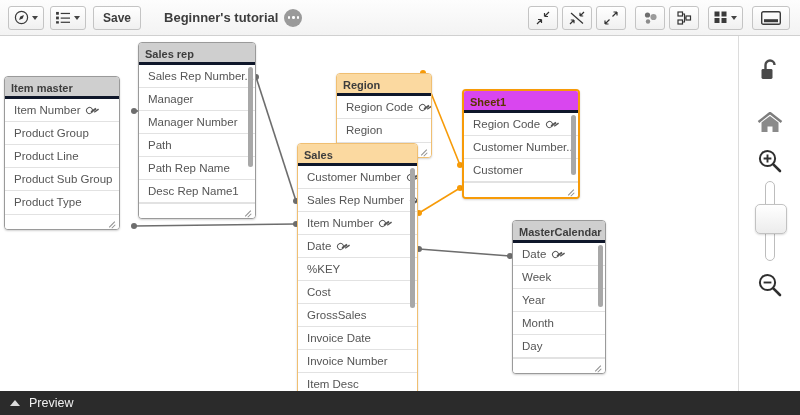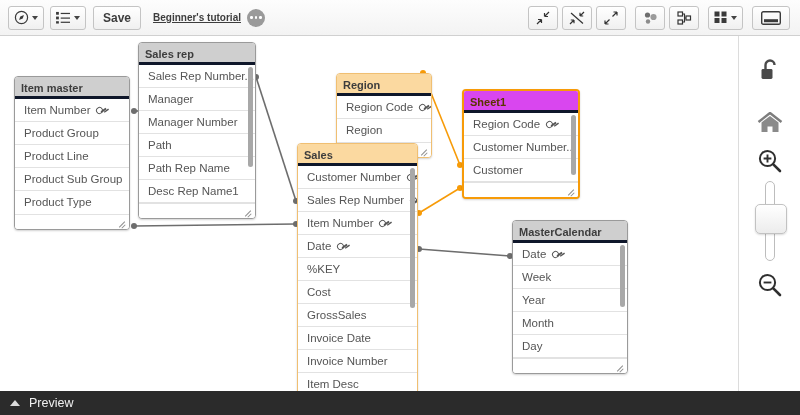--- a/index.html
+++ b/index.html
@@ -26,22 +26,22 @@
     gap:3px; padding:0 5px; cursor:pointer;
     color:#333; font-size:11px;
   }
   .tb-save{
     height:24px; padding:0 9px; font-weight:bold; font-size:12px; color:#3d3d3d;
     background:linear-gradient(#ffffff,#f0f0f0);
     border:1px solid #c4c4c4; border-radius:3px;
     display:flex; align-items:center; cursor:pointer;
   }
   .tb-title{
-    font-size:10px; font-weight:bold; color:#3d3d3d;
-    margin-left:12px; white-space:nowrap;text-decoration:underline;
+    font-size:13px; font-weight:bold; color:#3d3d3d;
+    margin-left:23px; white-space:nowrap;
   }
   .tb-dots{
     width:18px;height:18px;border-radius:50%;
     background:#9a9a9a; margin-left:6px;
     display:flex;align-items:center;justify-content:center;gap:2px;
     cursor:pointer;
   }
   .tb-dots i{ width:2.5px;height:2.5px;border-radius:50%;background:#fff;display:block; }
   .caret{
     width:0;height:0;border-left:3.5px solid transparent;border-right:3.5px solid transparent;
@@ -282,21 +282,21 @@
           <line x1="460" y1="152" x2="419" y2="177" stroke="#f79b08" stroke-width="1.6"></line>
           <circle cx="460" cy="152" r="3" fill="#f79b08"></circle>
           <circle cx="419" cy="177" r="3" fill="#f79b08"></circle>
           <line x1="419" y1="213" x2="510" y2="220" stroke="#6d6d6d" stroke-width="1.6"></line>
           <circle cx="419" cy="213" r="3" fill="#6d6d6d"></circle>
           <circle cx="510" cy="220" r="3" fill="#6d6d6d"></circle>
         </g>
     </svg>
 
     <div id="tables-layer">
-        <div class="tbl " style="left: 14px; top: 40px; width: 116px;">
+        <div class="tbl " style="left: 4px; top: 40px; width: 116px;">
           <div class="hdr">Item master</div>
           <div class="rows">
             <div class="row">
               <span>Item Number</span>
               <span class="keyicon"></span>
             </div>
             <div class="row">
               <span>Product Group</span>
             </div>
             <div class="row">
@@ -419,21 +419,21 @@
             </div>
             <div class="row">
               <span>Invoice Number</span>
             </div>
             <div class="row">
               <span>Item Desc</span>
             </div>
             <div class="vscroll" style="top: 2px; height: 140px;"></div>
           </div>
         </div>
-        <div class="tbl " style="left: 512px; top: 184px; width: 116px;">
+        <div class="tbl " style="left: 512px; top: 184px; width: 94px;">
           <div class="hdr">MasterCalendar</div>
           <div class="rows">
             <div class="row">
               <span>Date</span>
               <span class="keyicon"></span>
             </div>
             <div class="row">
               <span>Week</span>
             </div>
             <div class="row">

